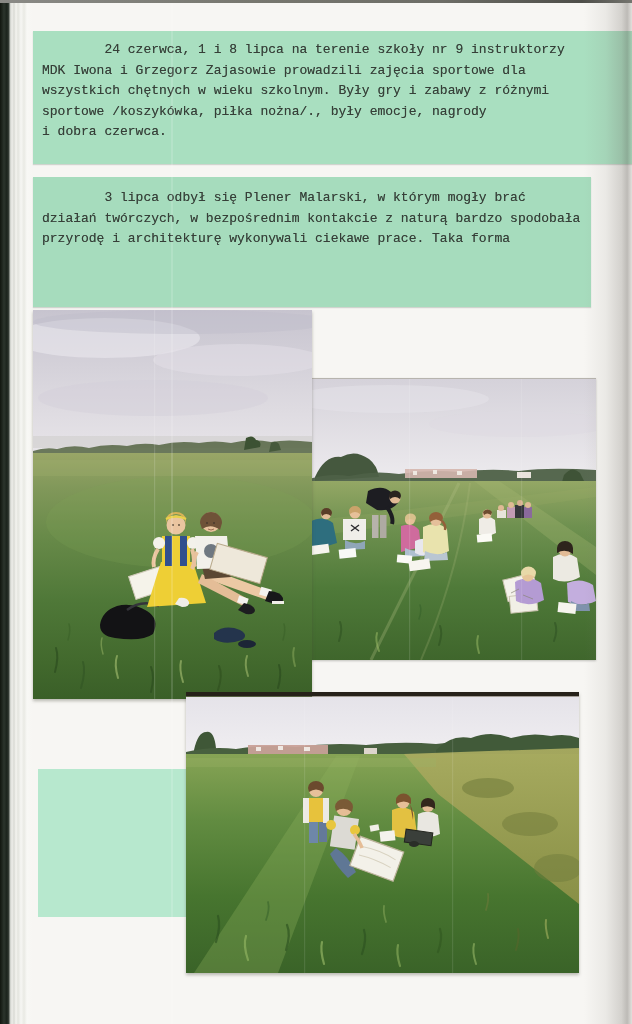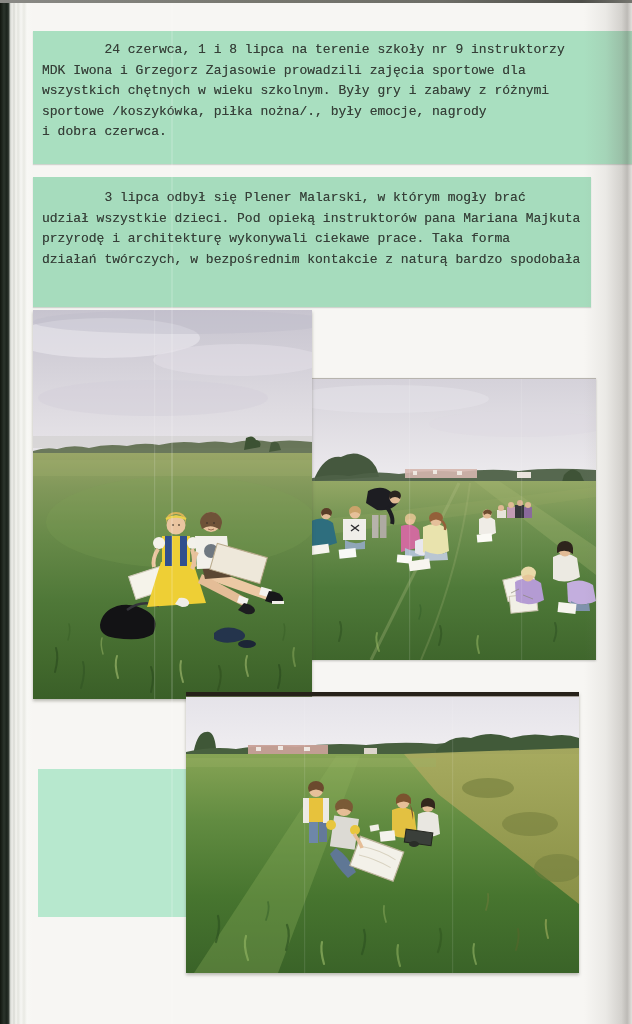--- a/index.html
+++ b/index.html
@@ -54,23 +54,22 @@
       <div class="typed-line">MDK Iwona i Grzegorz Zajasowie prowadzili zajęcia sportowe dla</div>
       <div class="typed-line">wszystkich chętnych w wieku szkolnym. Były gry i zabawy z różnymi</div>
       <div class="typed-line">sportowe /koszykówka, piłka nożna/., były emocje, nagrody</div>
       <div class="typed-line">i dobra czerwca.</div>
     </div>
   </div>
 
   <div id="green2" class="strip">
     <div class="typed">
       <div class="typed-line">        3 lipca odbył się Plener Malarski, w którym mogły brać</div>
-      <div class="typed-line">udział wszystkie dzieci. Pod opieką instruktorów pana Mariana Majkuta</div>
+      <div class="typed-line">działań twórczych, w bezpośrednim kontakcie z naturą bardzo spodobała</div>
       <div class="typed-line">przyrodę i architekturę wykonywali ciekawe prace. Taka forma</div>
-      <div class="typed-line">działań twórczych, w bezpośrednim kontakcie z naturą bardzo spodobała</div>
     </div>
   </div>
 
   <div id="mintrect"></div>
 
   <div id="photo1" class="photo" role="img" aria-label="Dwie dziewczynki siedzą na łące ze szkicownikami">
     <svg viewBox="0 0 279 389" preserveAspectRatio="none">
       <defs>
         <linearGradient id="sky1" x1="0" y1="0" x2="0" y2="1">
           <stop offset="0" stop-color="#c7c4cf"></stop>

